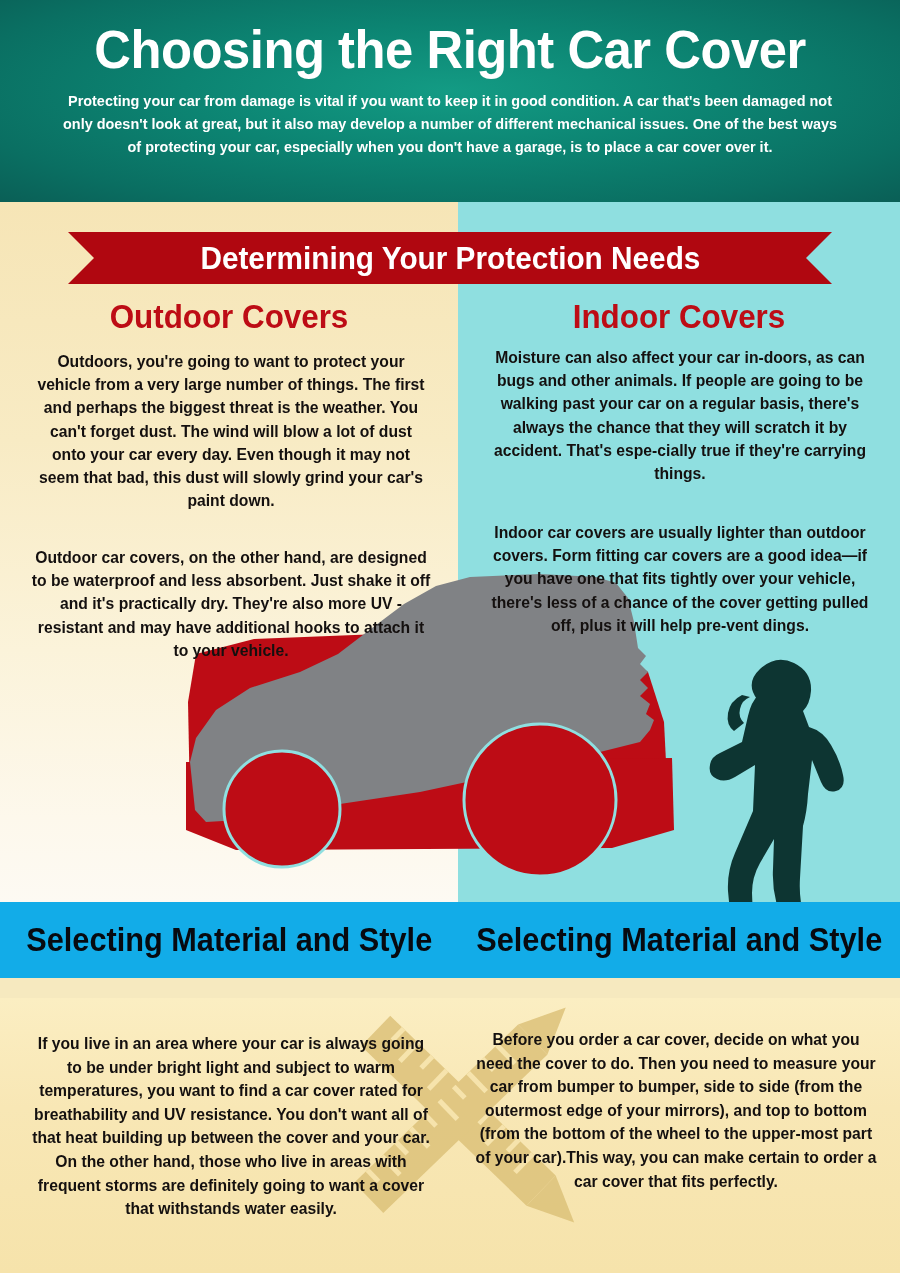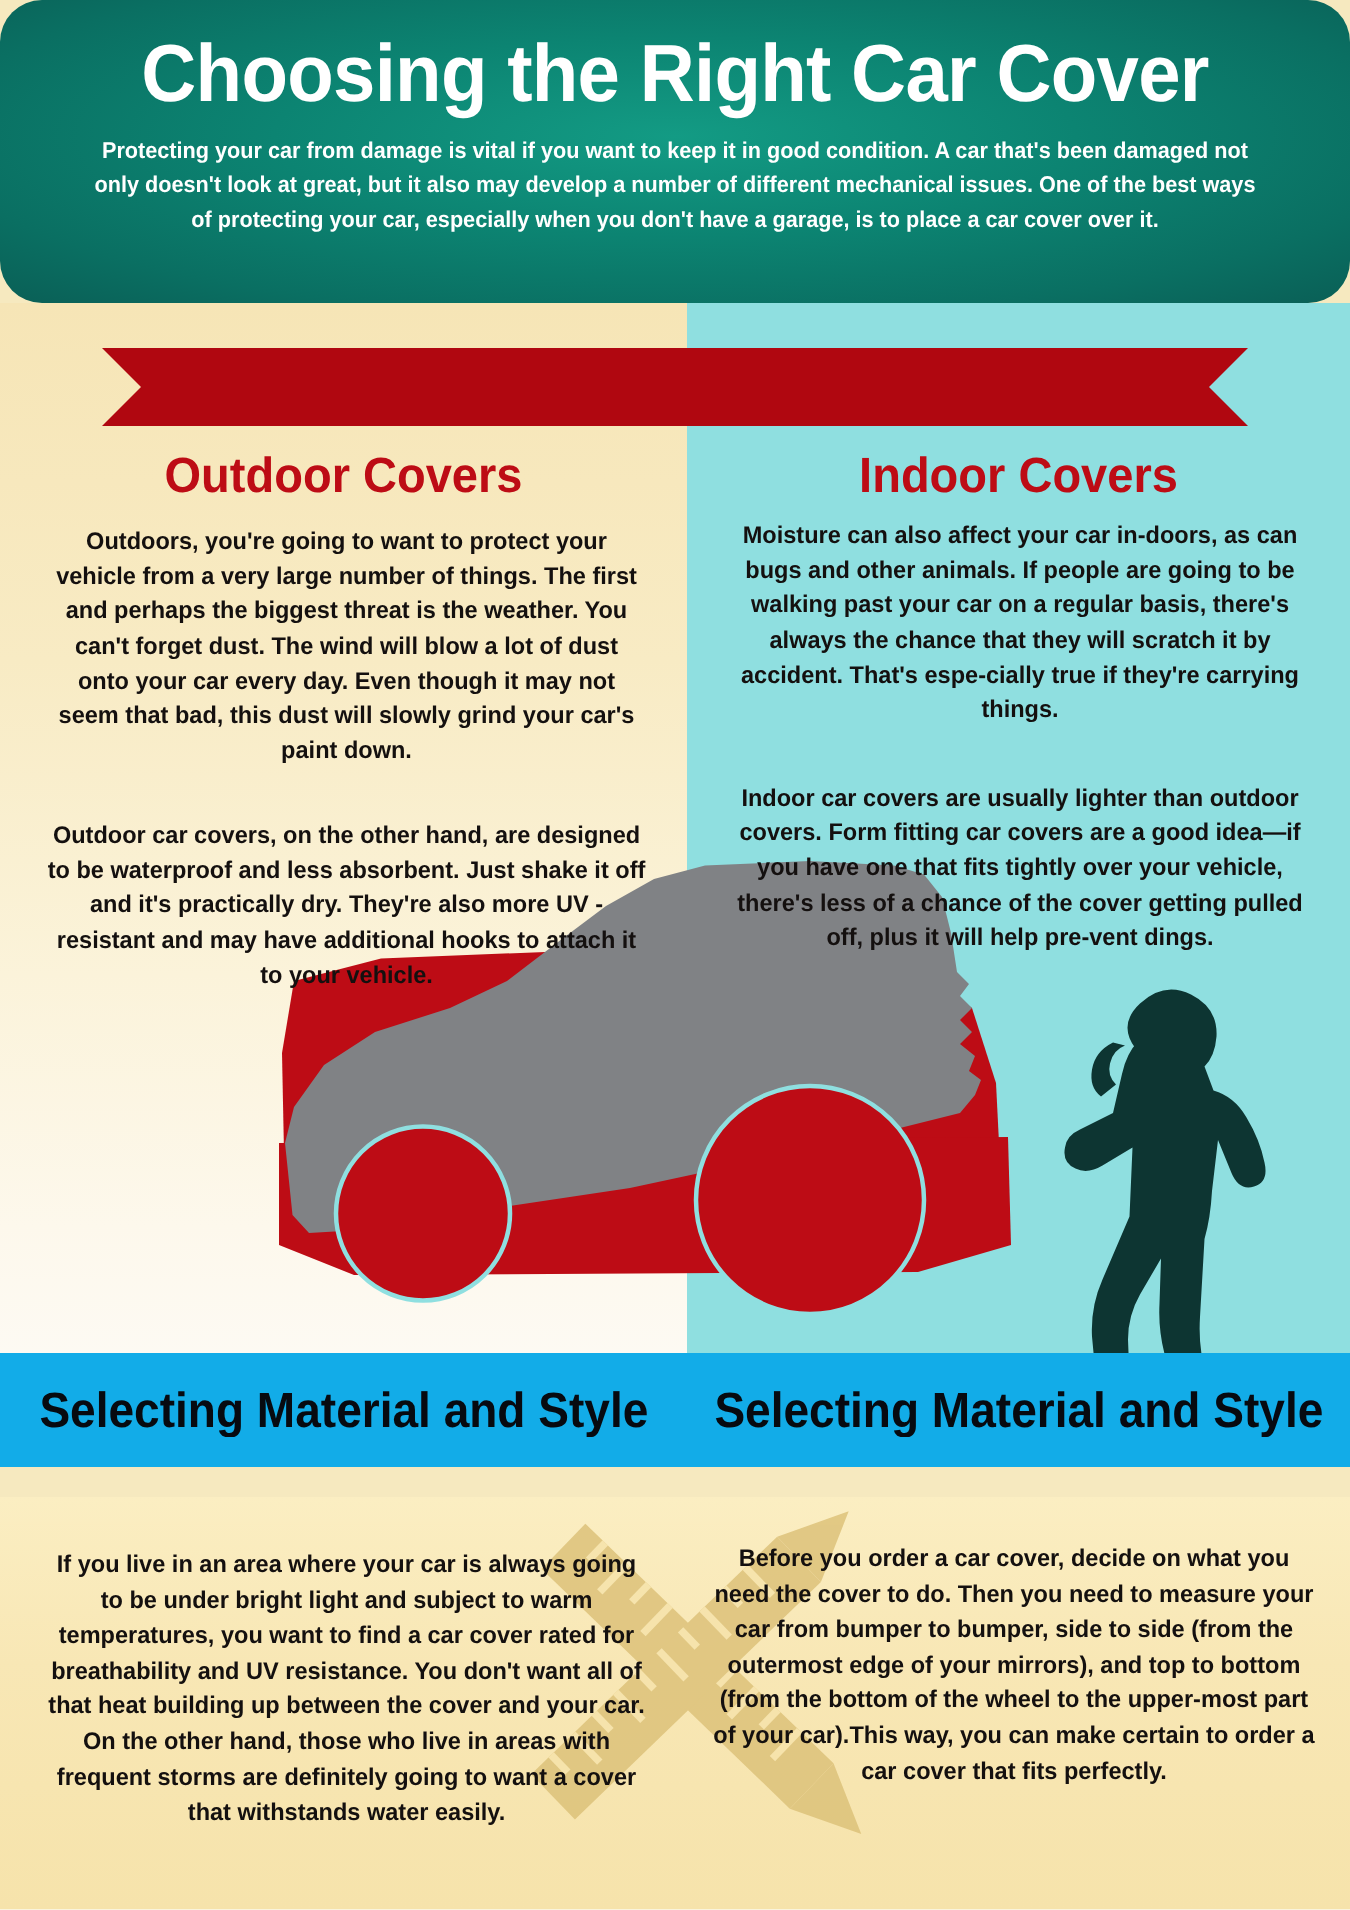--- a/index.html
+++ b/index.html
@@ -9,21 +9,21 @@
     width:900px; height:1273px;
     font-family:"Liberation Sans","DejaVu Sans",sans-serif;
     overflow:hidden; position:relative;
   }
   .page { position:relative; width:900px; height:1273px; overflow:hidden; background:#f6e9bf; }
 
   
   .header {
     position:absolute; left:0; top:0; width:900px; height:202px;
     background:radial-gradient(ellipse at 50% 45%, #139b84 0%, #0c8472 42%, #0a6f62 78%, #0a5f56 100%);
-    text-align:center; padding:10px 26px 0 26px;border-radius:28px;
+    text-align:center; padding:10px 26px 0 26px;
   }
   .header-title {
     color:#ffffff; font-size:54px; line-height:58px; font-weight:bold;
     letter-spacing:-0.5px; transform:scaleX(0.94); transform-origin:center;
     padding-top:10px; white-space:nowrap;
   }
   .header-sub {
     color:#ffffff; font-size:15.2px; line-height:23px; font-weight:bold;
     margin-top:11px; transform:scaleX(0.95); transform-origin:center;
     padding:0 12px;
@@ -237,20 +237,23 @@
                q3 -14 11 -22
                q5 -5 11 -7 z"></path>
       <path d="M742 493 q-12 6 -14 18 q-2 12 6 18 l10 -8 q-6 -6 -4 -14 q2 -9 10 -12 z"></path>
       <circle cx="688" cy="844" r="22"></circle>
     </g>
   </svg>
 
   <svg class="ribbon-shape" viewBox="0 0 764 52" preserveAspectRatio="none">
     <path d="M0 0 L764 0 L738 26 L764 52 L0 52 L26 26 Z" fill="#b00710"></path>
   </svg>
+  <div class="ribbon" style="background:transparent;clip-path:none;">
+    <span class="ribbon-text">Determining Your Protection Needs</span>
+  </div>
 
   <div class="col-head left">Outdoor Covers</div>
   <div class="col-head right">Indoor  Covers</div>
 
   <div class="copy l1">Outdoors, you're going to want to protect your vehicle from a very large number of things.  The first and perhaps the biggest threat is the weather. You can't forget dust.  The wind will blow a lot of dust onto your car every day.  Even though it may not seem that bad, this dust will slowly grind your car's paint down.</div>
   <div class="copy l2">Outdoor car covers, on the other hand, are designed to be waterproof and less absorbent.  Just shake it off and it's practically dry.  They're also more UV -resistant and may have additional hooks to attach it to your vehicle.</div>
   <div class="copy r1">Moisture can also affect your car in-doors, as can bugs and other animals. If people are going to be walking past your car on a regular basis, there's always the chance that they will scratch it by accident.  That's espe-cially true if they're carrying things.</div>
   <div class="copy r2">Indoor car covers are usually lighter than outdoor covers. Form fitting car covers are a good idea—if you have one that fits tightly over your vehicle, there's less of a chance of the cover getting pulled off, plus it will help pre-vent dings.</div>
 
   <div class="blue-band">

